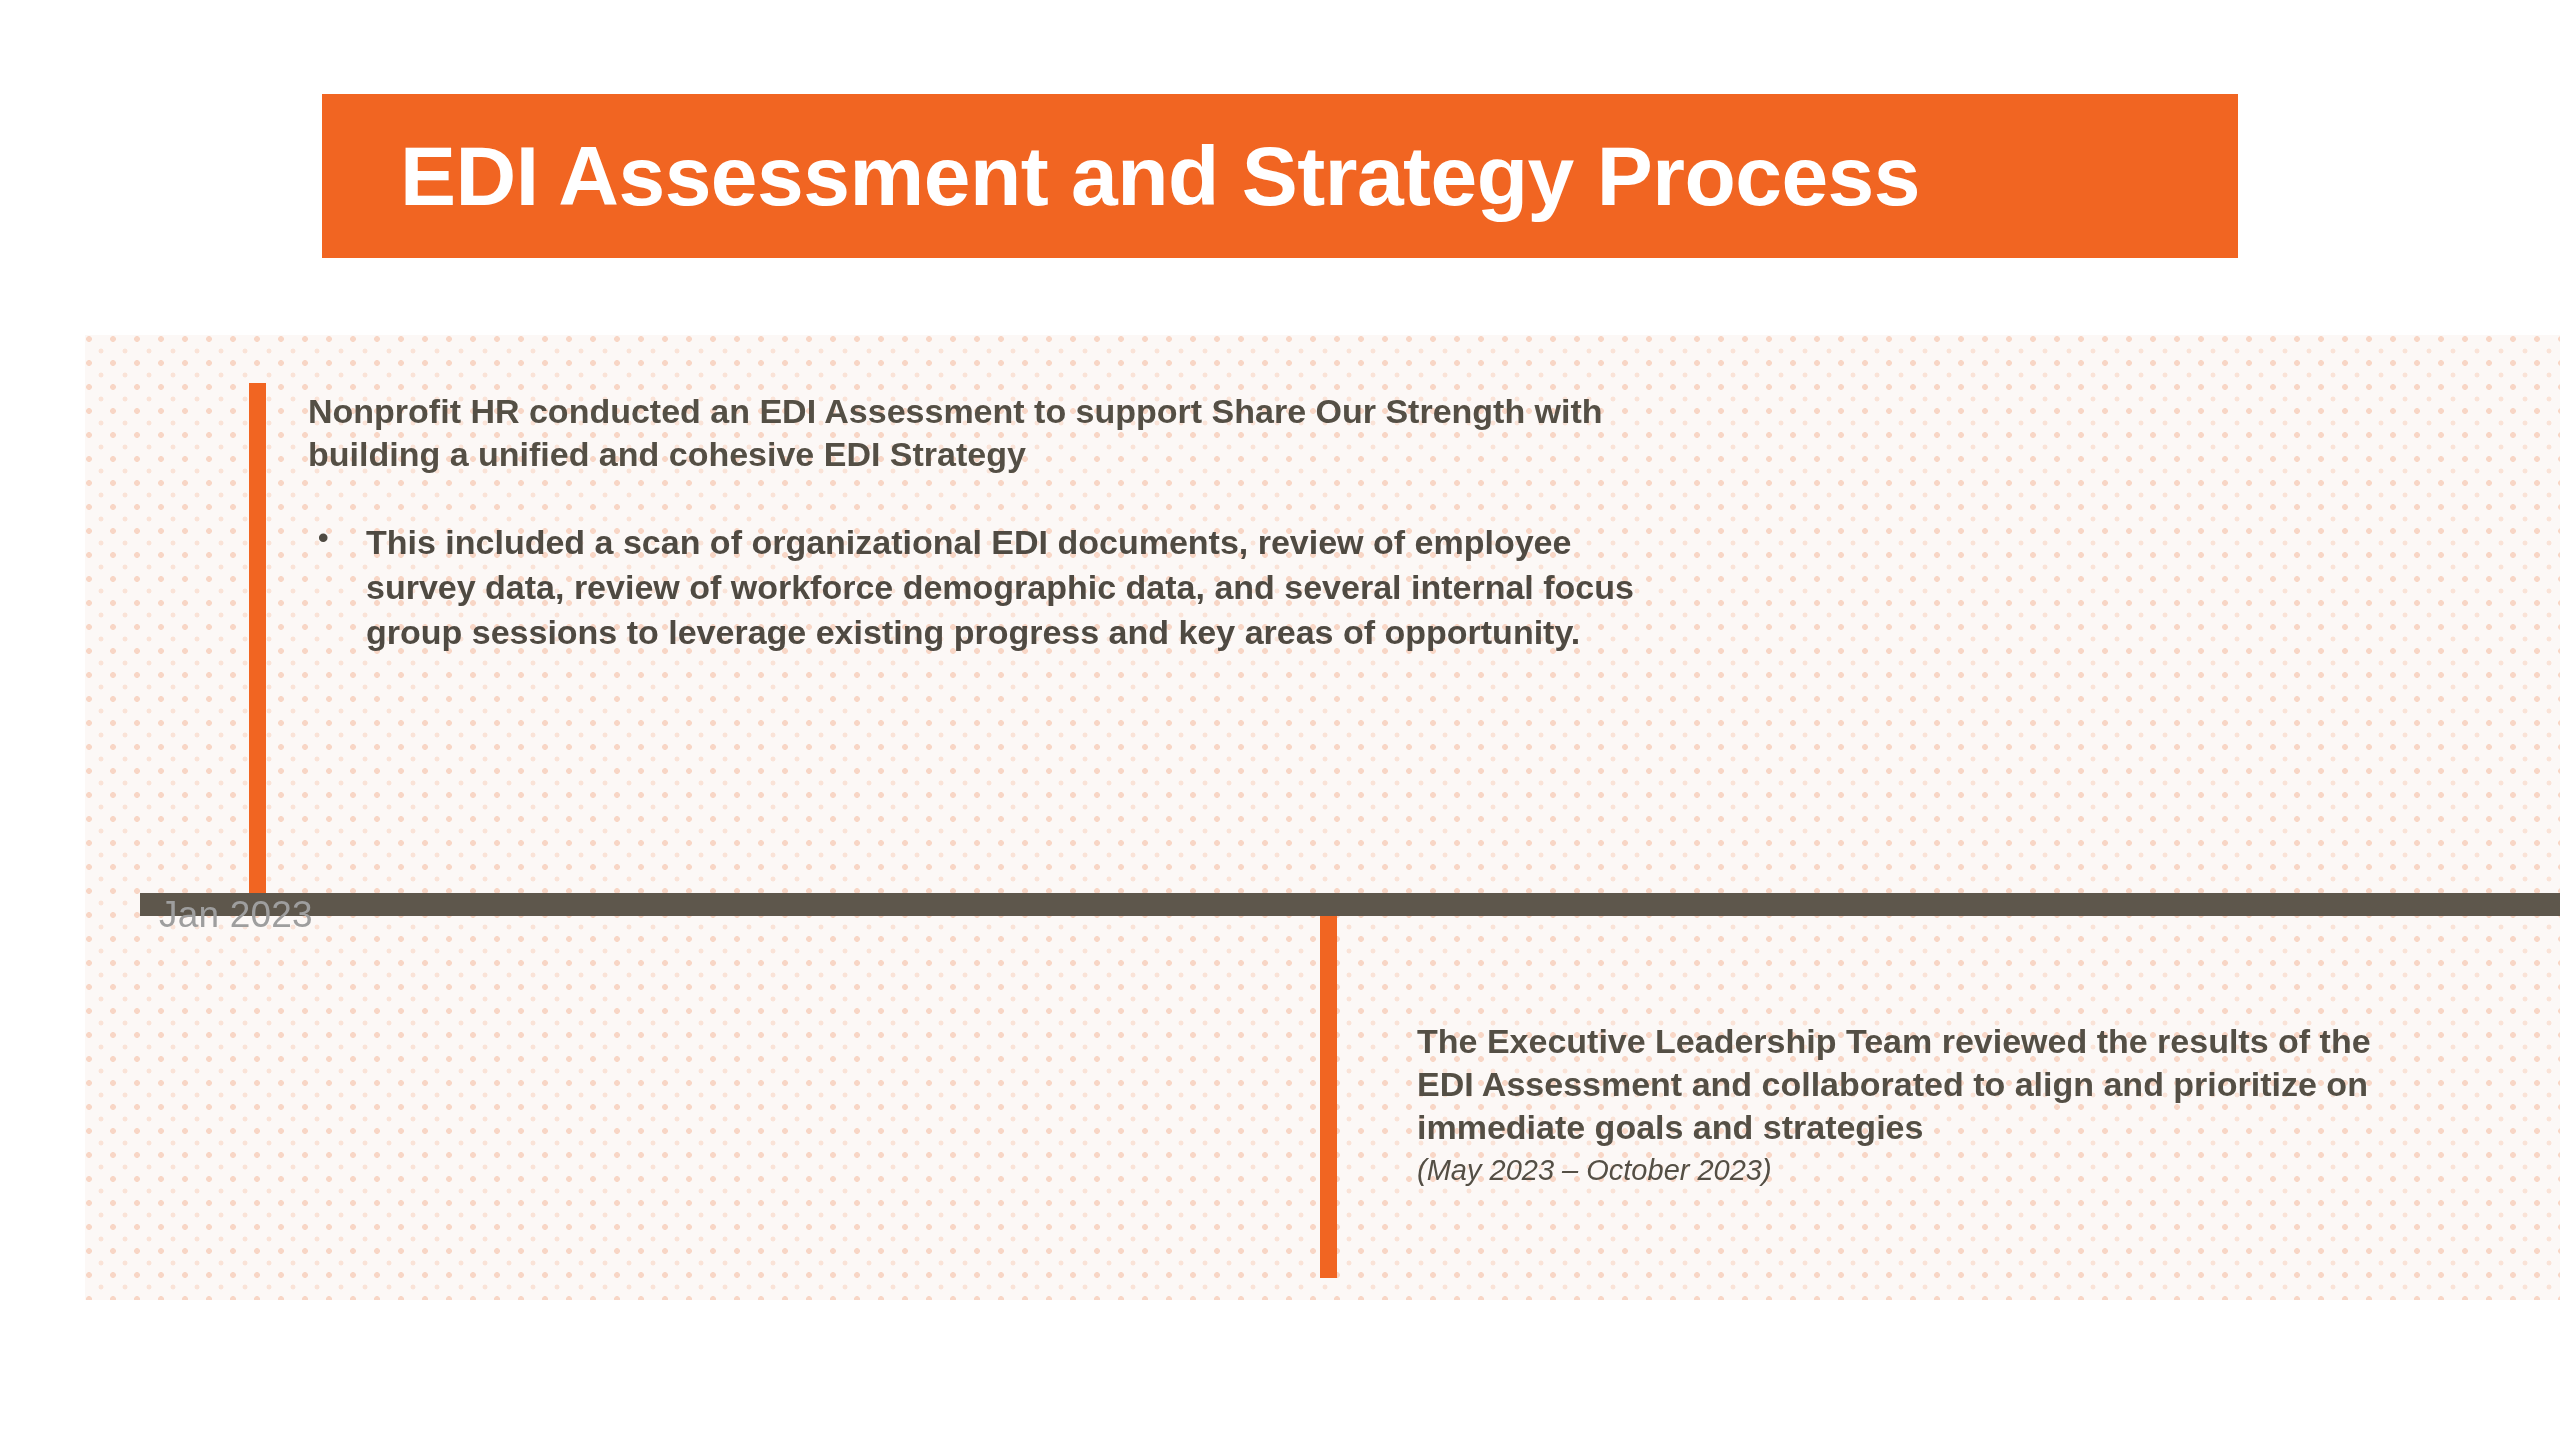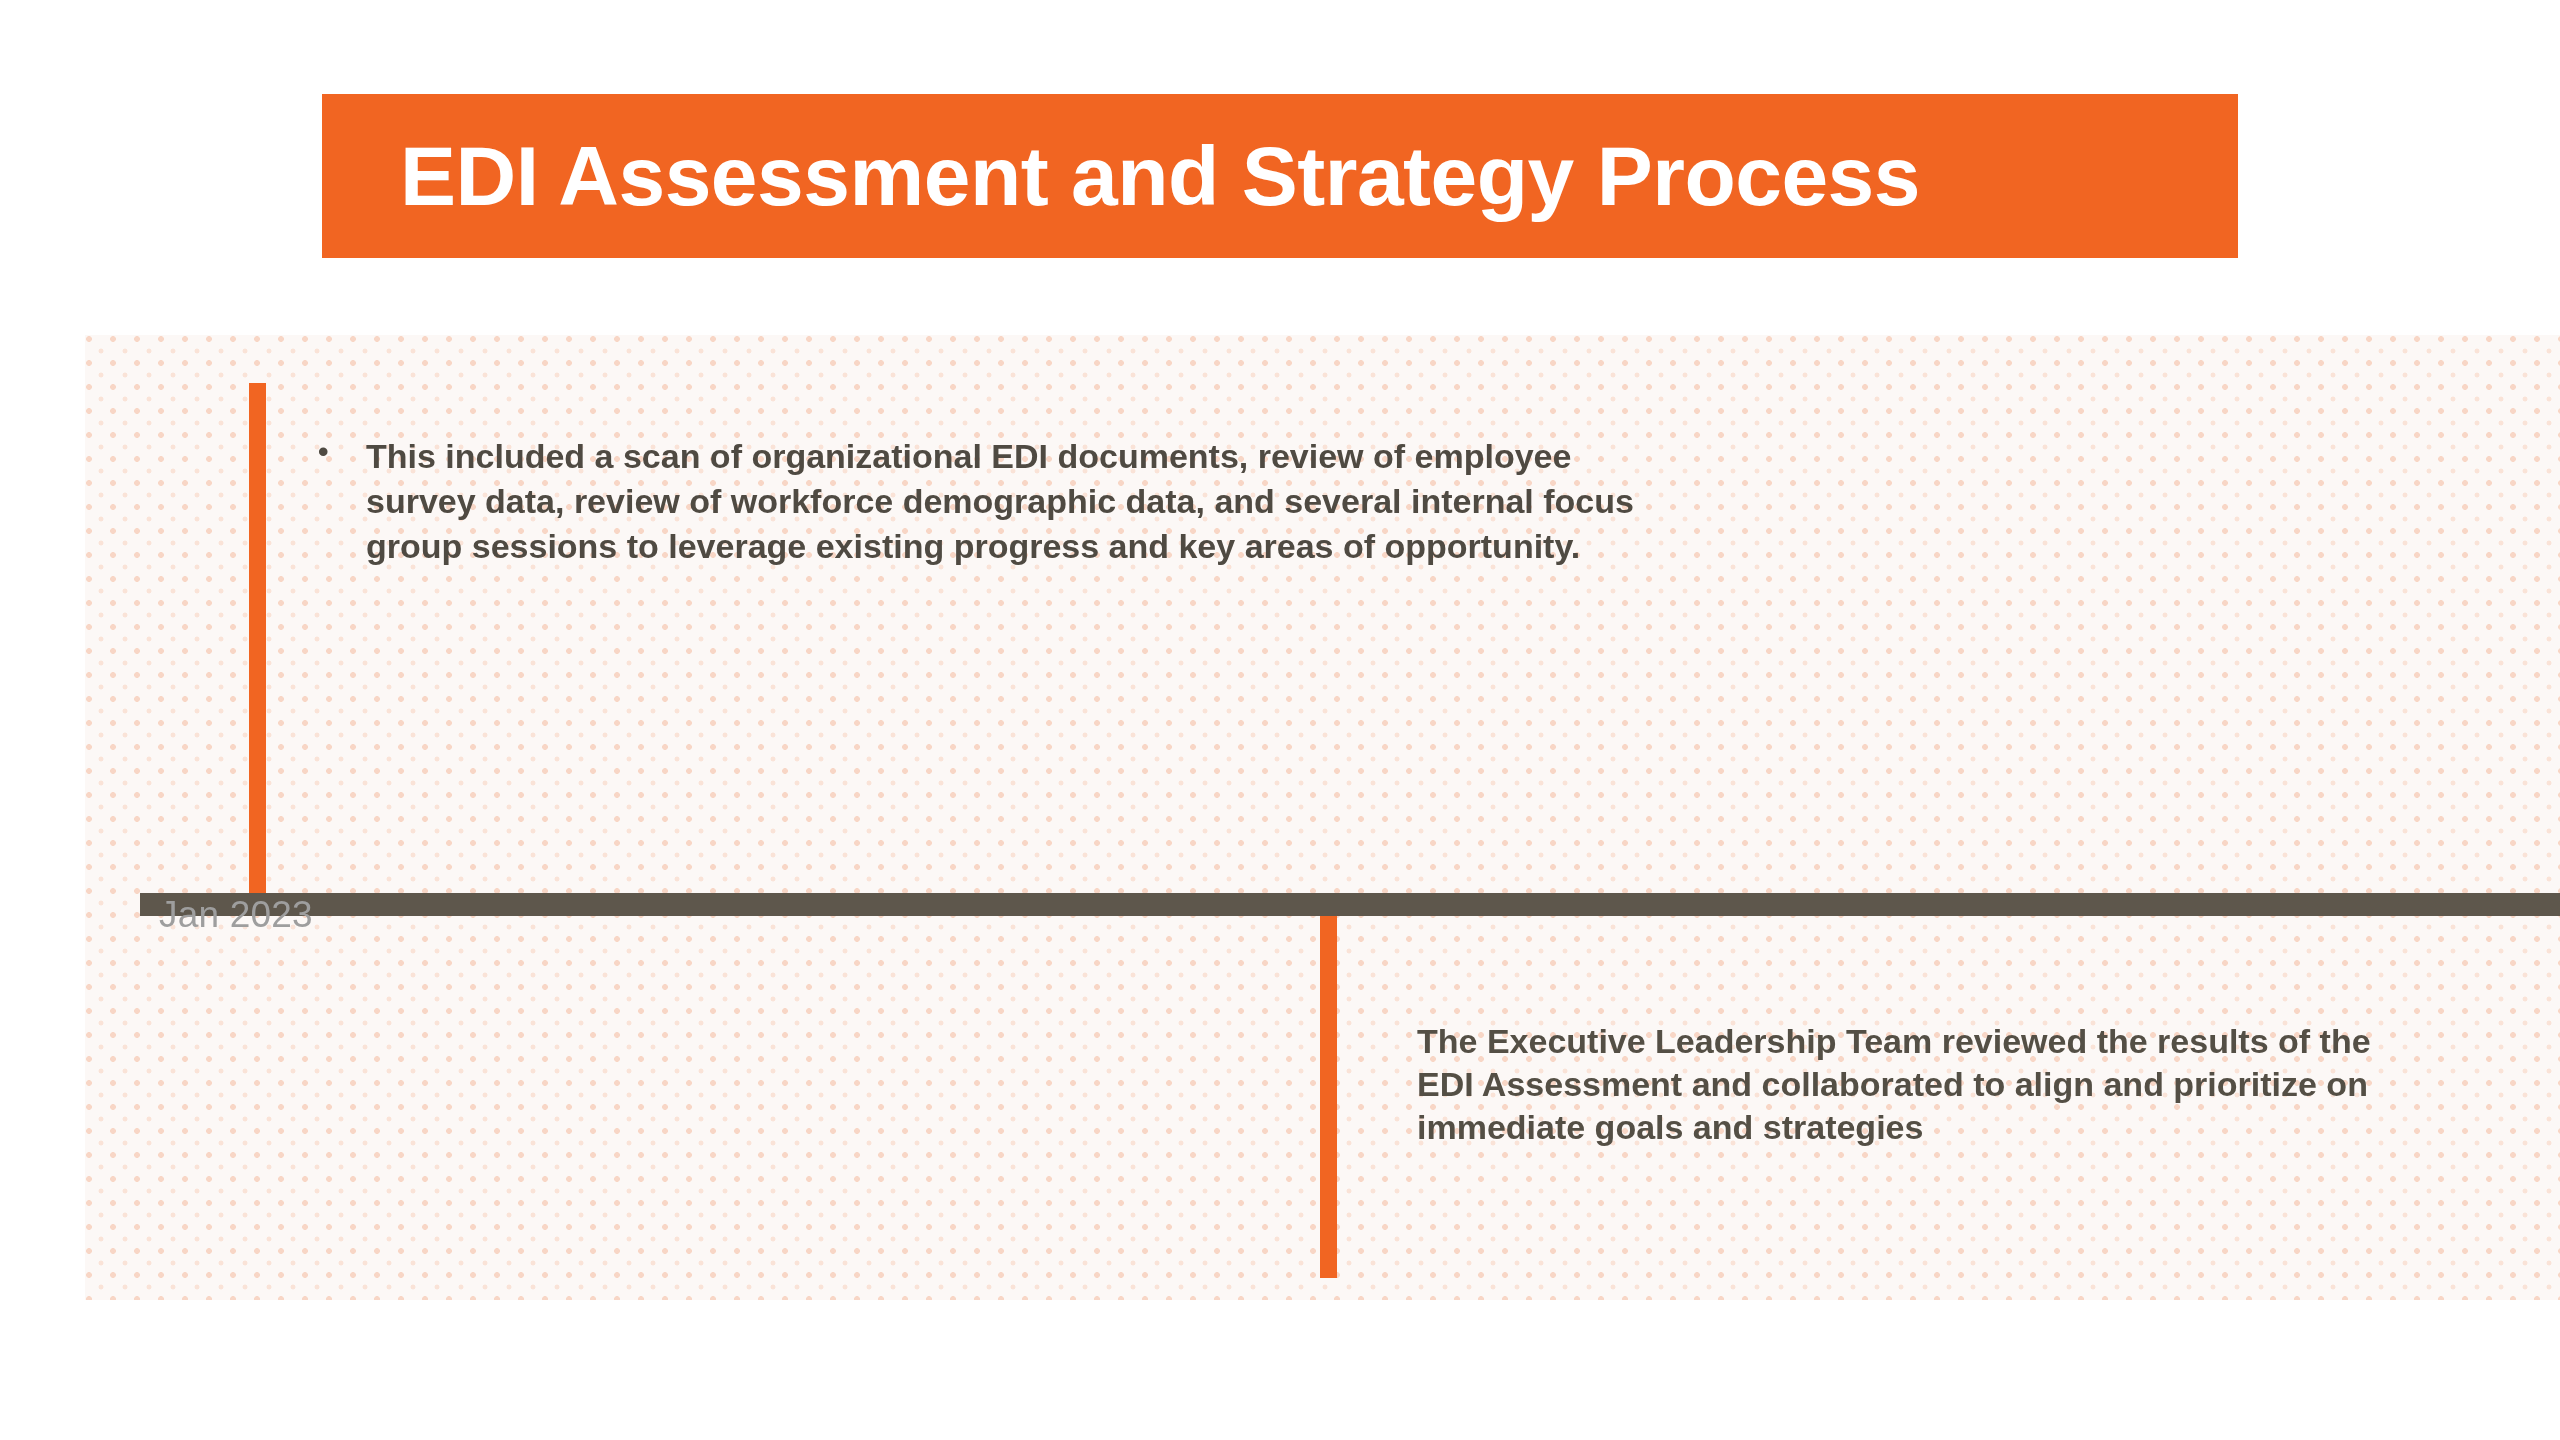--- a/index.html
+++ b/index.html
@@ -127,25 +127,27 @@
 
 <div id="title-banner">
   <div id="title-text">EDI Assessment and Strategy Process</div>
 </div>
 
 <div id="content-panel"></div>
 
 <div class="accent-rule" id="accent-rule-top"></div>
 
 <div class="event-block" id="event-block-top">
+  <p class="event-heading">Nonprofit HR conducted an EDI Assessment to support Share Our Strength with building a unified and cohesive EDI Strategy</p>
   <ul id="event-bullets">
     <li>This included a scan of organizational EDI documents, review of employee survey data, review of workforce demographic data, and several internal focus group sessions to leverage existing progress and key areas of opportunity.</li>
   </ul>
 </div>
 
 <div id="timeline-bar"></div>
 <div id="timeline-start-label">Jan 2023</div>
 
 <div class="accent-rule" id="accent-rule-bottom"></div>
 
 <div class="event-block" id="event-block-bottom">
   <p class="event-heading">The Executive Leadership Team reviewed the results of the EDI Assessment and collaborated to align and prioritize on immediate goals and strategies</p>
+  <p class="event-daterange">(May 2023 – October 2023)</p>
 </div>
 
 </body></html>

